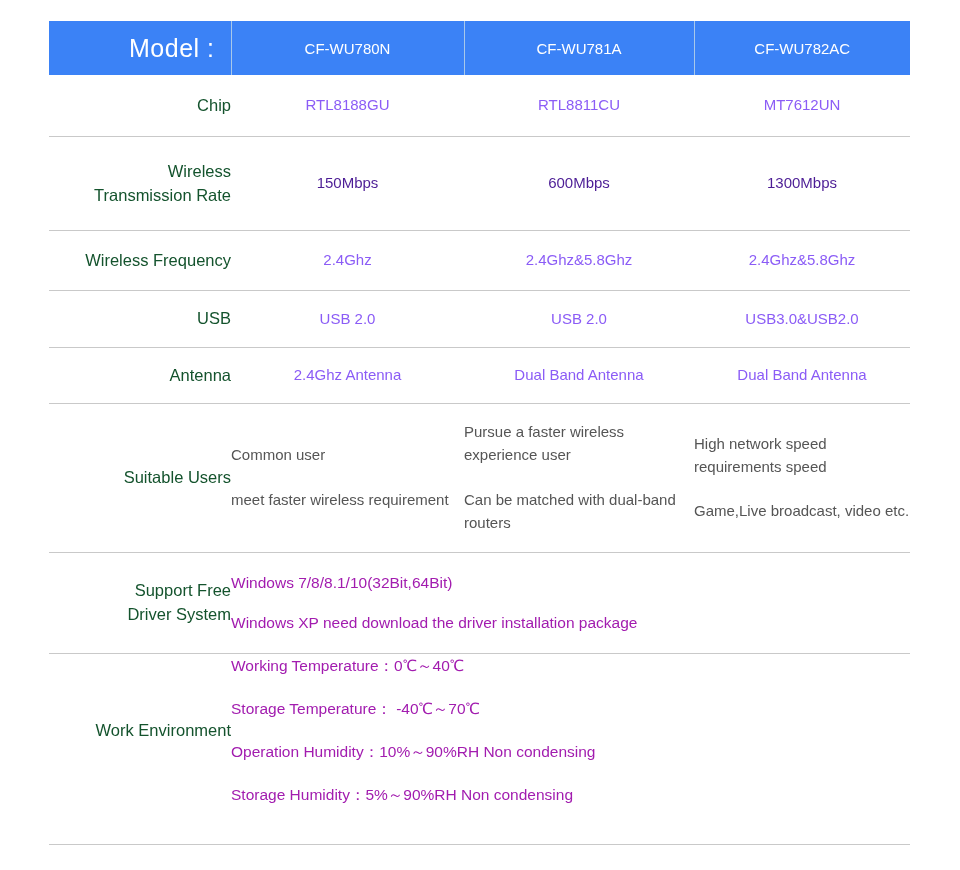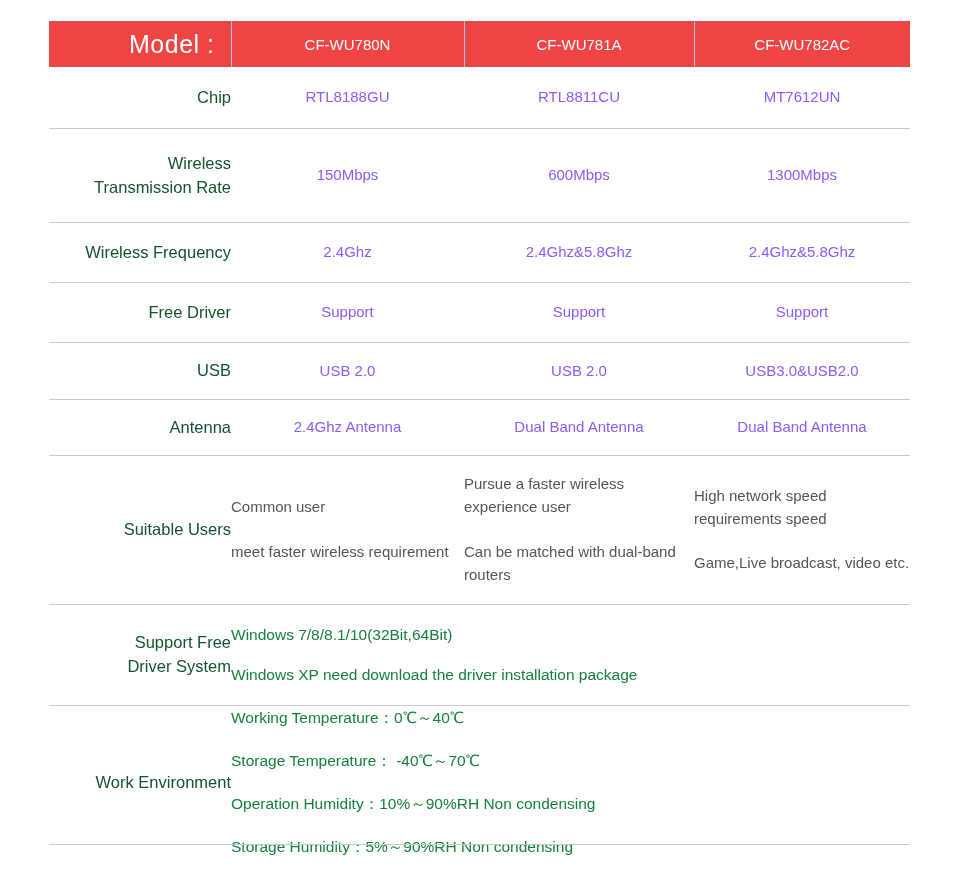--- a/index.html
+++ b/index.html
@@ -32,22 +32,22 @@
     border: 0;
   }
   
   col.c-label { width: 182px; }
   col.c-1 { width: 233px; }
   col.c-2 { width: 230px; }
   col.c-3 { width: 216px; }
 
   
   .hdr td {
-    background: #ef4444;
-    height: 46px;
+    background: #3b82f6;
+    height: 54px;
     color: #ffffff;
     text-align: center;
   }
   .hdr .model-cell {
     font-size: 25px;
     font-weight: 400;
     letter-spacing: 0.5px;
     padding-right: 16px;
     text-align: right;
     border-right: 1px solid #a8c8ea;
@@ -75,21 +75,21 @@
   .val {
     text-align: center;
     font-size: 15px;
     color: #8b5cf6;
     padding: 0 8px;
     line-height: 1.5;
   }
   .vdiv { border-right: 1px solid #c9c9c9; }
   .vdiv-left { border-left: 1px solid #c9c9c9; }
 
-  .blue-val { color: #8b5cf6; }
+  .blue-val { color: #4c1d95; }
 
   .r-chip td    { height: 61px; }
   .r-rate td    { height: 93px; }
   .r-freq td    { height: 59px; }
   .r-driver td  { height: 59px; }
   .r-usb td     { height: 56px; }
   .r-ant td     { height: 55px; }
   .r-users td   { height: 148px; }
   .r-sys td     { height: 100px; }
   .r-env td     { height: 129px; }
@@ -102,21 +102,21 @@
     color: #555555;
     line-height: 1.52;
   }
   .users-cell p { margin: 0; }
   .users-cell p + p { margin-top: 22px; }
 
   .wide-cell {
     text-align: left;
     padding: 6px 14px 6px 28px;
     font-size: 15.5px;
-    color: #15803d;
+    color: #a21caf;
     line-height: 1.55;
     border-left: 1px solid #c9c9c9;
   }
   .wide-cell p { margin: 0; }
   .wide-cell.sys p + p { margin-top: 15px; }
   .wide-cell.env p + p { margin-top: 19px; }
   .wide-cell.env { font-size: 15.5px; }
 
   .bottom-rule {
     position: absolute;
@@ -167,26 +167,20 @@
         <td class="val blue-val">1300Mbps</td>
       </tr>
 
       <tr class="r-freq row-sep">
         <td class="lbl">Wireless Frequency</td>
         <td class="val vdiv vdiv-left">2.4Ghz</td>
         <td class="val vdiv">2.4Ghz&amp;5.8Ghz</td>
         <td class="val">2.4Ghz&amp;5.8Ghz</td>
       </tr>
 
-      <tr class="r-driver row-sep">
-        <td class="lbl">Free Driver</td>
-        <td class="val vdiv vdiv-left">Support</td>
-        <td class="val vdiv">Support</td>
-        <td class="val">Support</td>
-      </tr>
 
       <tr class="r-usb row-sep">
         <td class="lbl">USB</td>
         <td class="val vdiv vdiv-left">USB 2.0</td>
         <td class="val vdiv">USB 2.0</td>
         <td class="val">USB3.0&amp;USB2.0</td>
       </tr>
 
       <tr class="r-ant row-sep">
         <td class="lbl">Antenna</td>

